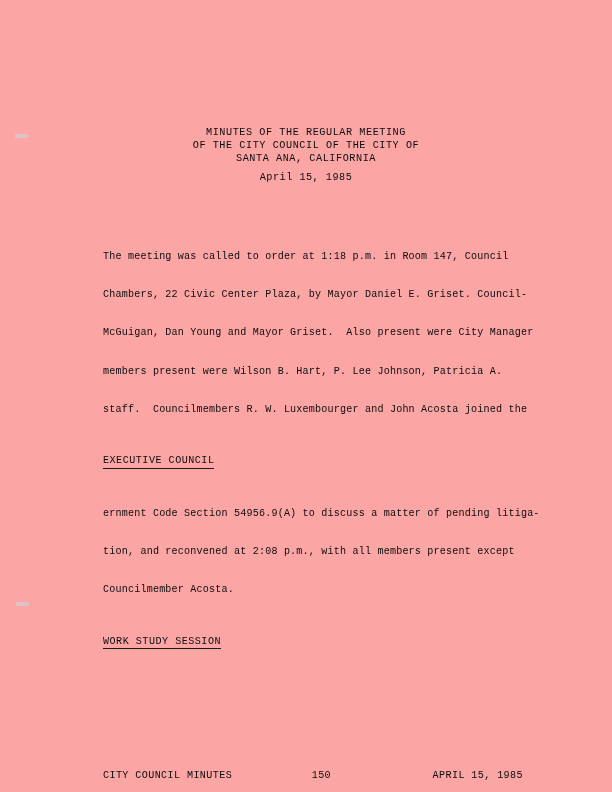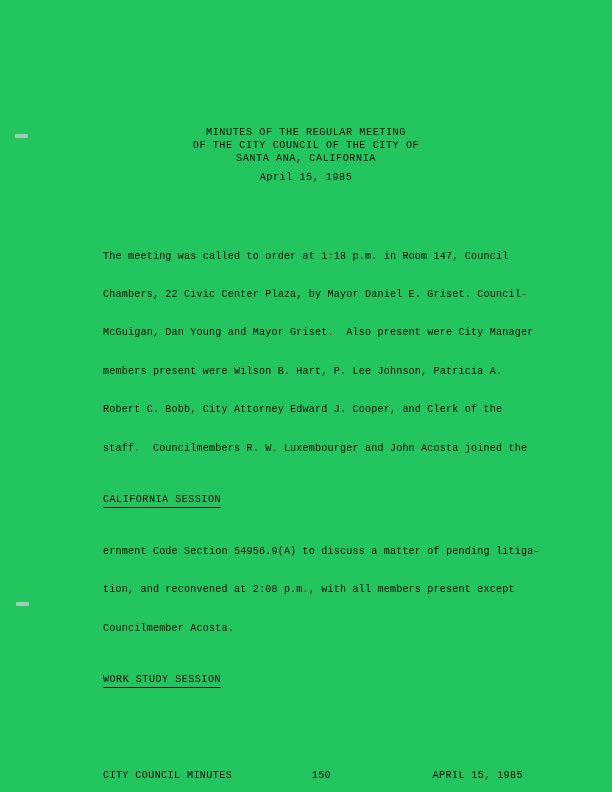--- a/index.html
+++ b/index.html
@@ -4,21 +4,21 @@
 <style>
   html, body {
     margin: 0;
     padding: 0;
     background: #ffffff;
   }
   .page {
     position: relative;
     width: 612px;
     height: 792px;
-    background: #22c55e;
+    background: #fca5a5;
     overflow: hidden;
     font-family: "Liberation Mono", "DejaVu Sans Mono", monospace;
     color: #0d0d0d;
     -webkit-font-smoothing: none;
   }
   
   .artifact {
     position: absolute;
     width: 13px;
     height: 4px;
@@ -109,26 +109,25 @@
 
   <div class="doc-date">April 15, 1985</div>
 
   <div class="body">
 
     <p class="para">
       <span class="ln">The meeting was called to order at 1:18 p.m. in Room 147, Council</span>
       <span class="ln">Chambers, 22 Civic Center Plaza, by Mayor Daniel E. Griset. Council-</span>
       <span class="ln">McGuigan, Dan Young and Mayor Griset.  Also present were City Manager</span>
       <span class="ln">members present were Wilson B. Hart, P. Lee Johnson, Patricia A.</span>
-      <span class="ln">Robert C. Bobb, City Attorney Edward J. Cooper, and Clerk of the</span>
       <span class="ln">staff.  Councilmembers R. W. Luxembourger and John Acosta joined the</span>
     </p>
 
     <div class="section-head">
-      <span>CALIFORNIA SESSION</span>
+      <span>EXECUTIVE COUNCIL</span>
     </div>
 
     <p class="para">
       <span class="ln">ernment Code Section 54956.9(A) to discuss a matter of pending litiga-</span>
       <span class="ln">tion, and reconvened at 2:08 p.m., with all members present except</span>
       <span class="ln">Councilmember Acosta.</span>
     </p>
 
     <div class="section-head">
       <span>WORK STUDY SESSION</span>

